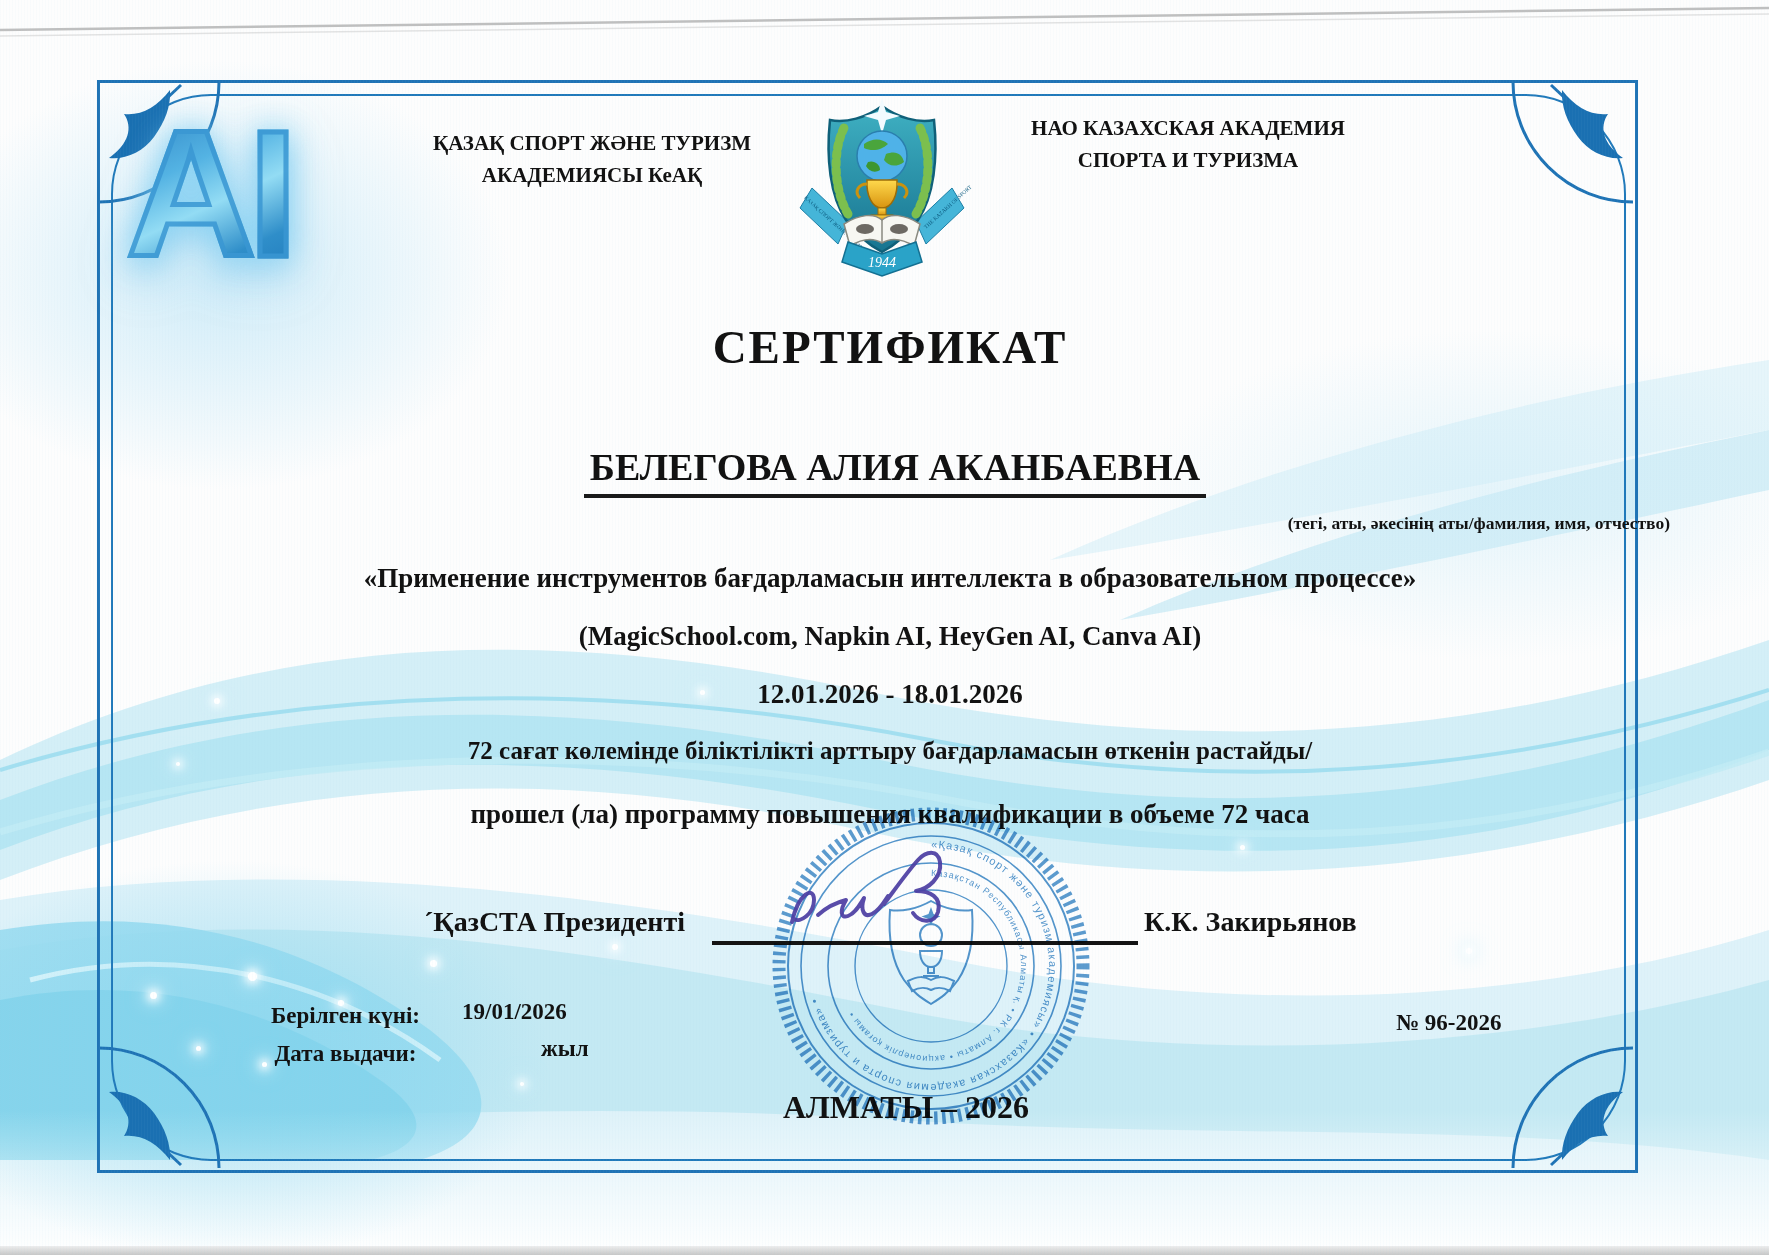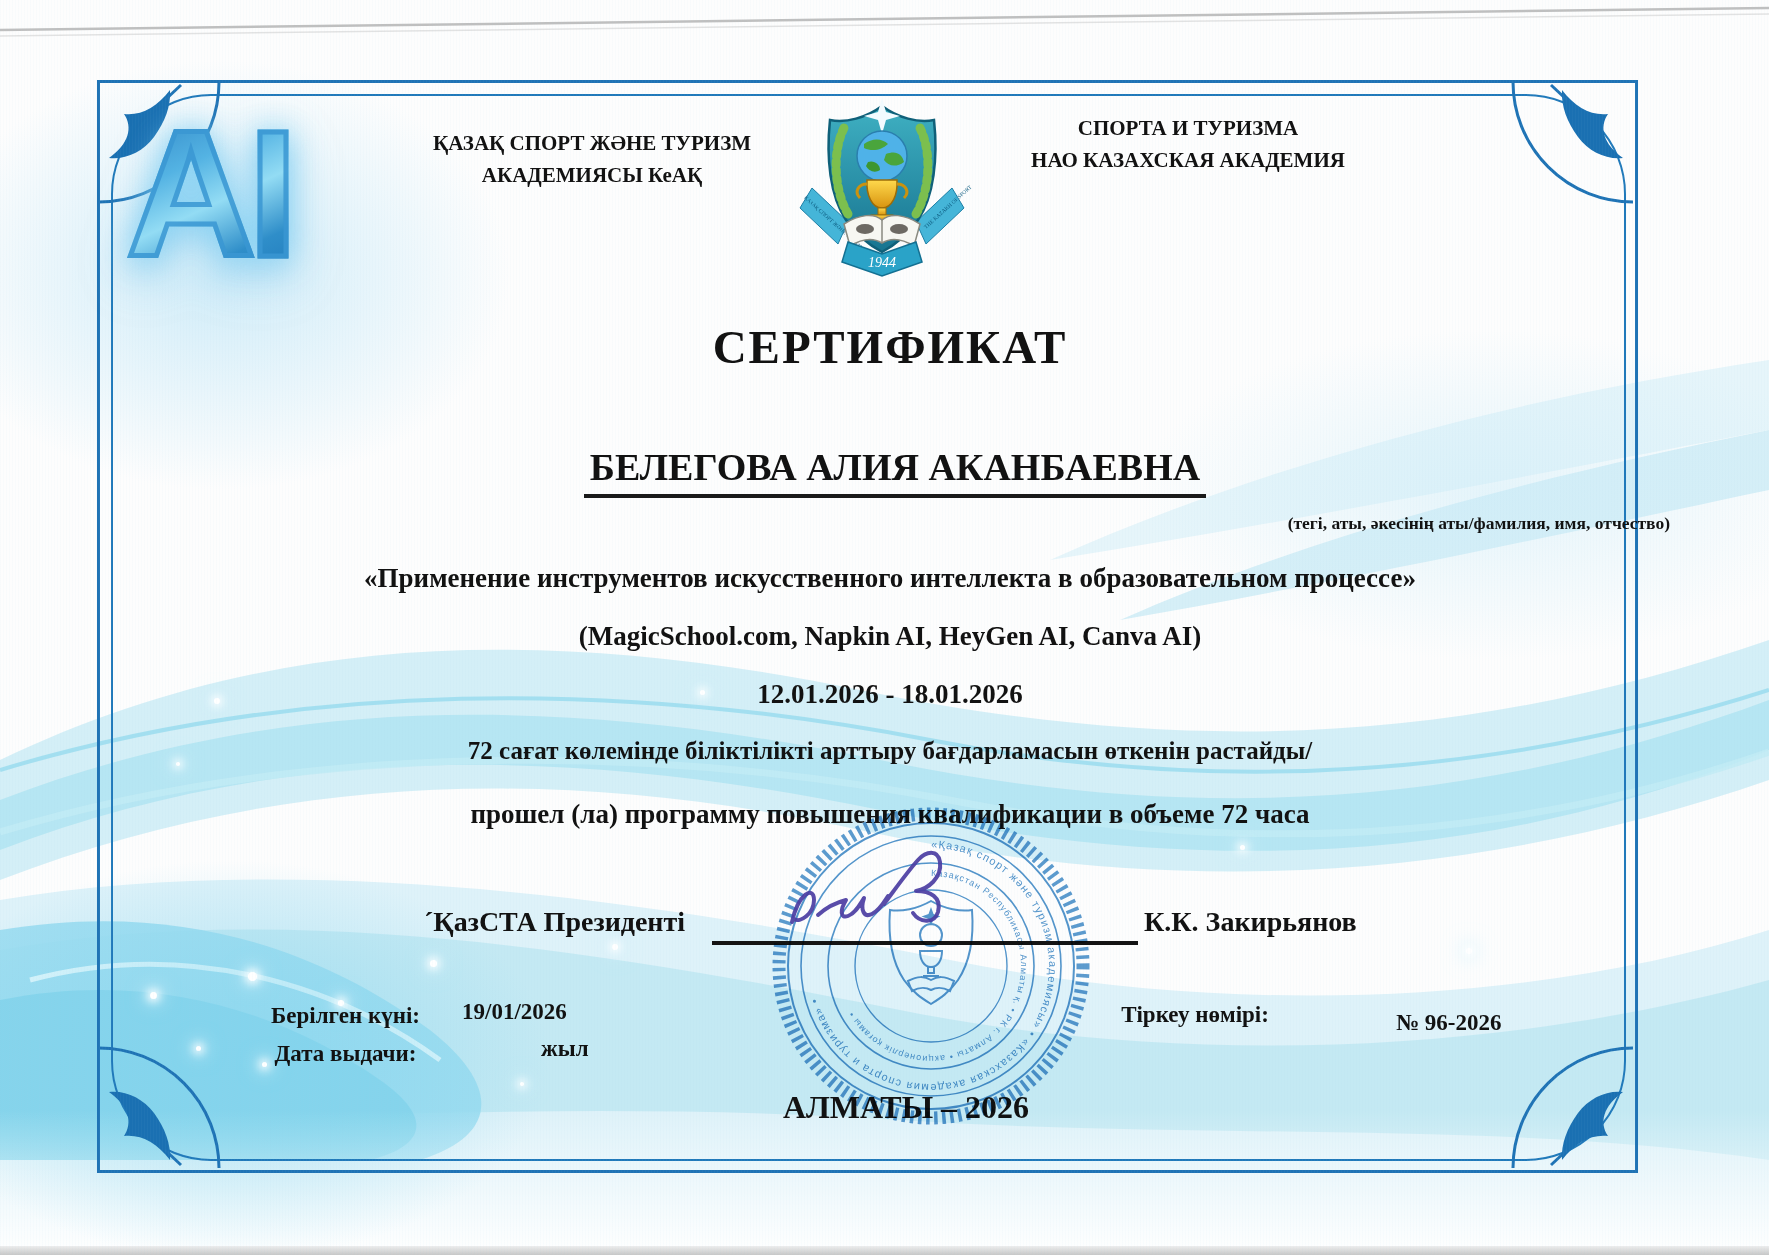--- a/index.html
+++ b/index.html
@@ -139,22 +139,22 @@
   </svg>
 
 <div class="abs" id="ai-logo">AI</div>
 
 <div class="abs org-block" id="header-left">
   <div>ҚАЗАҚ СПОРТ ЖӘНЕ ТУРИЗМ</div>
   <div>АКАДЕМИЯСЫ КеАҚ</div>
 </div>
 
 <div class="abs org-block" id="header-right">
+  <div>НАО КАЗАХСКАЯ АКАДЕМИЯ</div>
   <div>СПОРТА И ТУРИЗМА</div>
-  <div>НАО КАЗАХСКАЯ АКАДЕМИЯ</div>
 </div>
 
 <svg class="abs" id="emblem" viewBox="0 0 200 185">
   <defs>
     <linearGradient id="shieldGrad" x1="0" y1="0" x2="0" y2="1">
       <stop offset="0" stop-color="#3fb0c2"></stop>
         <stop offset="1" stop-color="#177490"></stop>
     </linearGradient>
     <linearGradient id="goldGrad" x1="0" y1="0" x2="0" y2="1">
       <stop offset="0" stop-color="#ffd94d"></stop>
@@ -195,21 +195,21 @@
   </g>
 </svg>
 
 <div class="abs cline" id="title">СЕРТИФИКАТ</div>
 
 <div class="abs cline" id="name-row">
   <span>БЕЛЕГОВА АЛИЯ АКАНБАЕВНА</span>
 </div>
 
 <div class="abs cline" id="caption">(тегі, аты, әкесінің аты/фамилия, имя, отчество)</div>
-<div class="abs cline" id="course">«Применение инструментов искусственного интеллекта в образовательном процессе»</div>
+<div class="abs cline" id="course">«Применение инструментов бағдарламасын интеллекта в образовательном процессе»</div>
 <div class="abs cline" id="tools">(MagicSchool.com, Napkin AI, HeyGen AI, Canva AI)</div>
 <div class="abs cline" id="dates">12.01.2026 - 18.01.2026</div>
 <div class="abs cline" id="st-kz">72 сағат көлемінде біліктілікті арттыру бағдарламасын өткенін растайды/</div>
 <div class="abs cline" id="st-ru">прошел (ла) программу повышения квалификации в объеме 72 часа</div>
 
 <div class="abs" id="sig-role">´ҚазСТА Президенті</div>
 <div class="abs" id="sig-line"></div>
 <div class="abs" id="sig-name">К.К. Закирьянов</div>
 
 <svg class="abs" id="stamp" viewBox="0 0 322 322">
@@ -249,20 +249,19 @@
 </svg>
 
 <div class="abs small-b" id="issue-labels">
   <div>Берілген күні:</div>
   <div>Дата выдачи:</div>
 </div>
 <div class="abs small-b" id="issue-value">19/01/2026</div>
 <div class="abs small-b" id="issue-value2">жыл</div>
 
 <div class="abs small-b" id="reg-labels">
-  <div>Тіркеу нөмірі:</div>
 </div>
 <div class="abs small-b" id="reg-value">№ 96-2026</div>
 
 <div class="abs" id="footer-city">АЛМАТЫ – 2026</div>
 
 <div class="abs" id="scanband-bottom"></div>
 <div class="abs" id="stripes"></div>
 
 </body></html>

